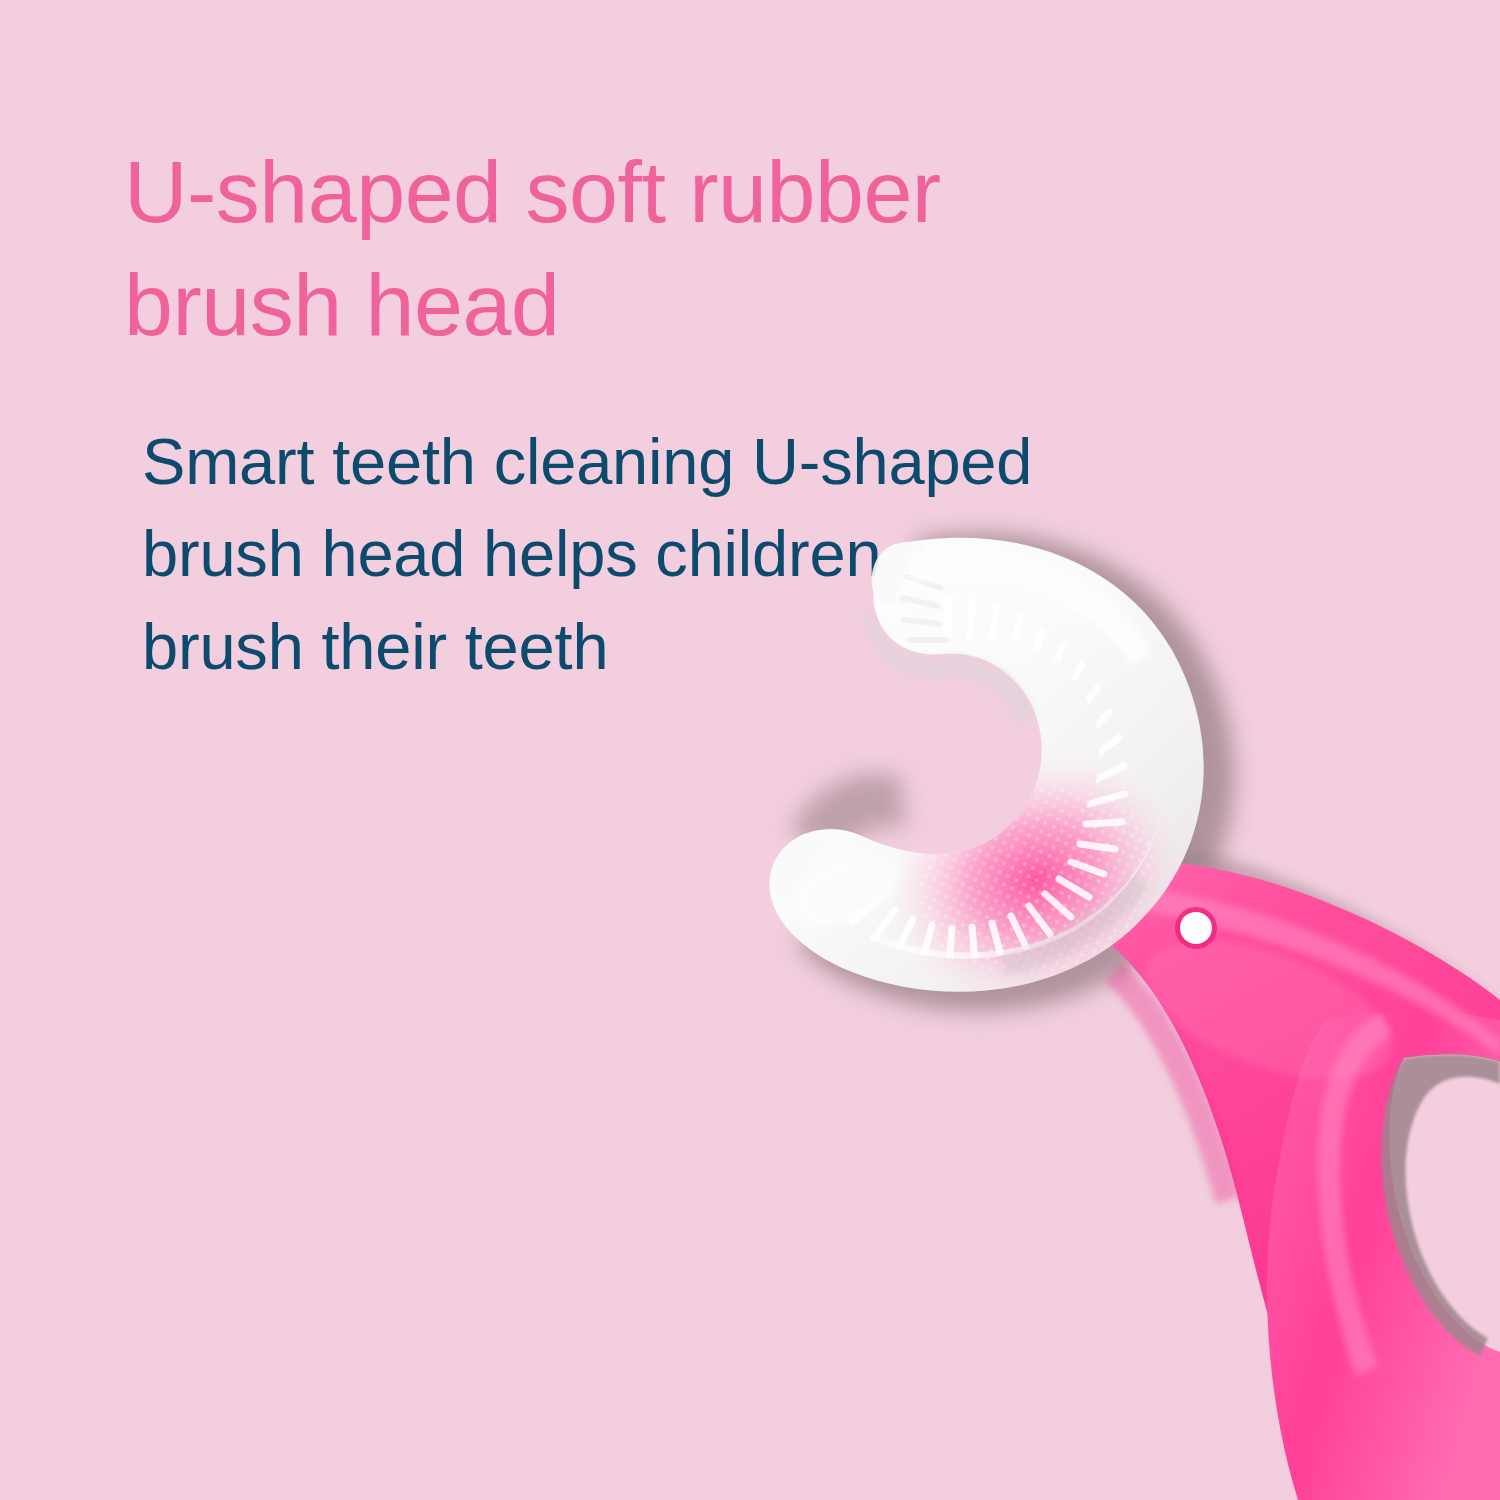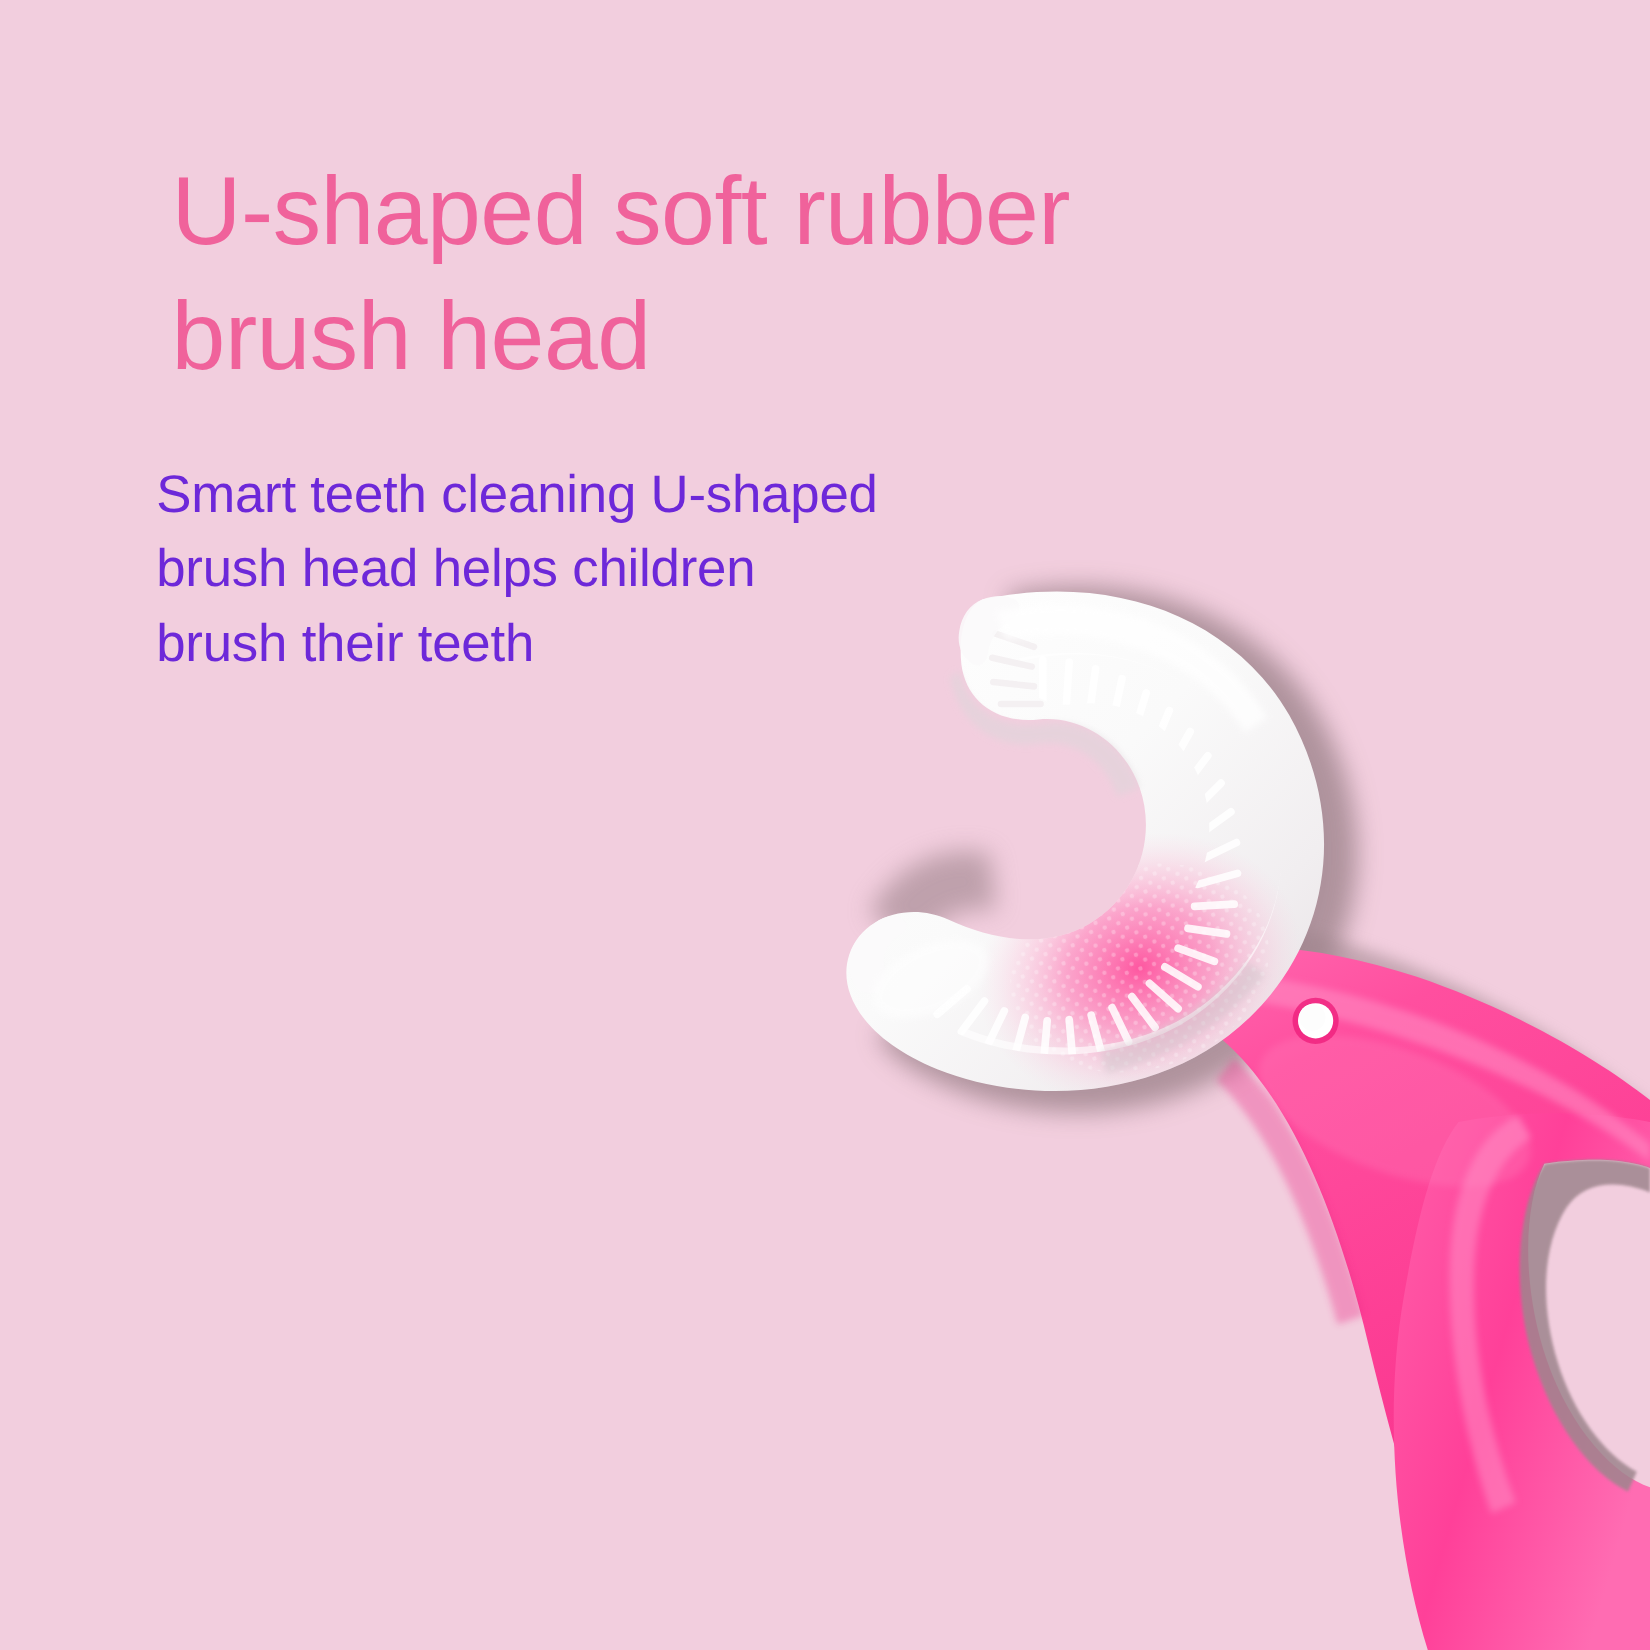--- a/index.html
+++ b/index.html
@@ -12,40 +12,40 @@
     width: 1500px;
     height: 1500px;
     overflow: hidden;
     background: #f2cede;
     font-family: "Liberation Sans", sans-serif;
   }
 
   
   .headline {
     position: absolute;
-    left: 156px;
+    left: 124px;
     top: 136px;
     width: 1000px;
     font-size: 88px;
     line-height: 1.28;
     font-weight: 400;
     letter-spacing: -0.5px;
     color: #f0629b;
     white-space: pre-line;
   }
   .subcopy {
     position: absolute;
     left: 142px;
     top: 416px;
     width: 900px;
-    font-size: 48px;
+    font-size: 65px;
     line-height: 1.42;
     font-weight: 400;
     letter-spacing: -0.2px;
-    color: #6d28d9;
+    color: #0c4a6e;
     white-space: pre-line;
   }
 
   
   #product {
     position: absolute;
     left: 0;
     top: 0;
     width: 1500px;
     height: 1500px;

